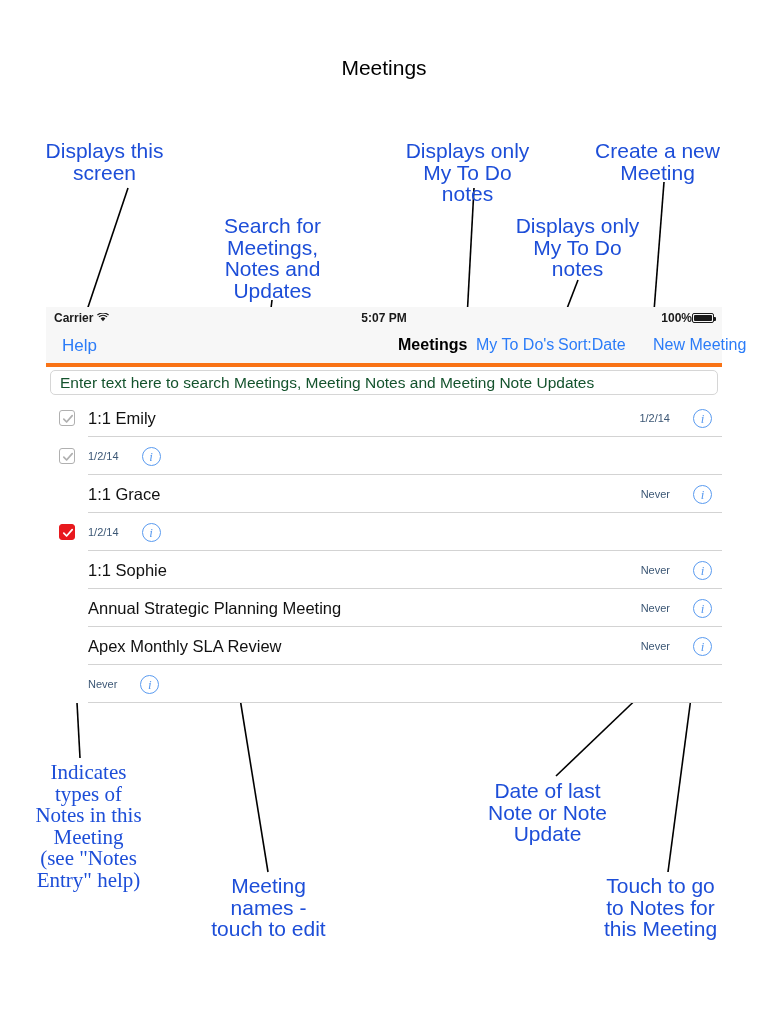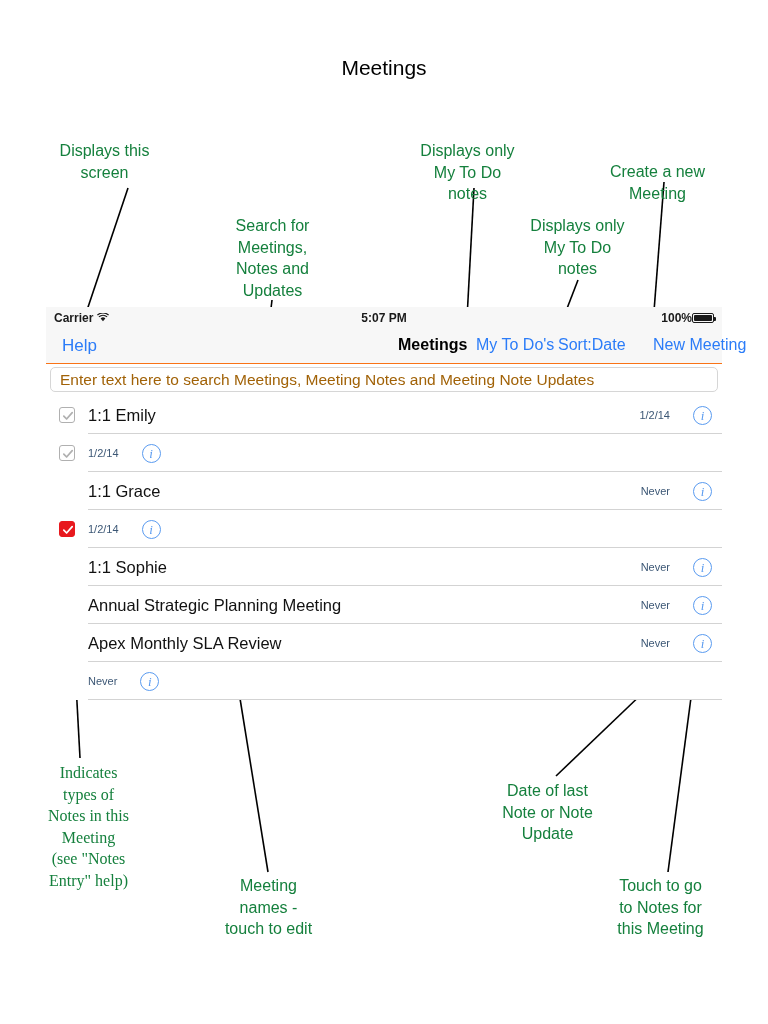--- a/index.html
+++ b/index.html
@@ -24,23 +24,23 @@
     width: 768px;
     text-align: center;
     font-size: 21px;
     color: #000;
   }
 
   
   .callout {
     position: absolute;
     text-align: center;
-    font-size: 16px;
+    font-size: 21px;
     line-height: 21.5px;
-    color: #15803d;
+    color: #1d4ed8;
     white-space: pre-line;
   }
 
   
   #leaders {
     position: absolute;
     left: 0;
     top: 0;
     width: 768px;
     height: 1024px;
@@ -111,21 +111,21 @@
     height: 100%;
     width: 100%;
     background: #1a1a1a;
     border-radius: 1px;
   }
 
   
   .navbar {
     height: 34px;
     background: #f7f7f7;
-    border-bottom: 1px solid #f97316;
+    border-bottom: 4px solid #f97316;
     position: relative;
   }
   .nav-help {
     position: absolute;
     left: 16px;
     top: 7px;
     font-size: 17px;
     color: #2b7cf8;
   }
   .nav-title {
@@ -158,21 +158,21 @@
     border: 1px solid #d6d6d6;
     border-radius: 5px;
     background: #ffffff;
     display: flex;
     align-items: center;
     padding: 0 9px;
     box-sizing: border-box;
   }
   .searchfield span {
     font-size: 15.5px;
-    color: #a16207;
+    color: #14532d;
     white-space: nowrap;
   }
 
   
   .list { background: #ffffff; }
   .row {
     height: 38px;
     position: relative;
     display: flex;
     align-items: center;
@@ -271,21 +271,21 @@
 <div class="callout" style="left:200px; top:215px; width:145px;">Search for
 Meetings,
 Notes and
 Updates</div>
 <div class="callout" style="left:395px; top:140px; width:145px;">Displays only
 My To Do
 notes</div>
 <div class="callout" style="left:505px; top:215px; width:145px;">Displays only
 My To Do
 notes</div>
-<div class="callout" style="left:585px; top:140px; width:145px;margin-top:21px;">Create a new
+<div class="callout" style="left:585px; top:140px; width:145px;">Create a new
 Meeting</div>
 <div class="callout" style="left:16px;  top:762px; width:145px;font-family:Liberation Serif, serif;">Indicates
 types of
 Notes in this
 Meeting
 (see "Notes
 Entry" help)</div>
 <div class="callout" style="left:196px; top:875px; width:145px;">Meeting
 names -
 touch to edit</div>

